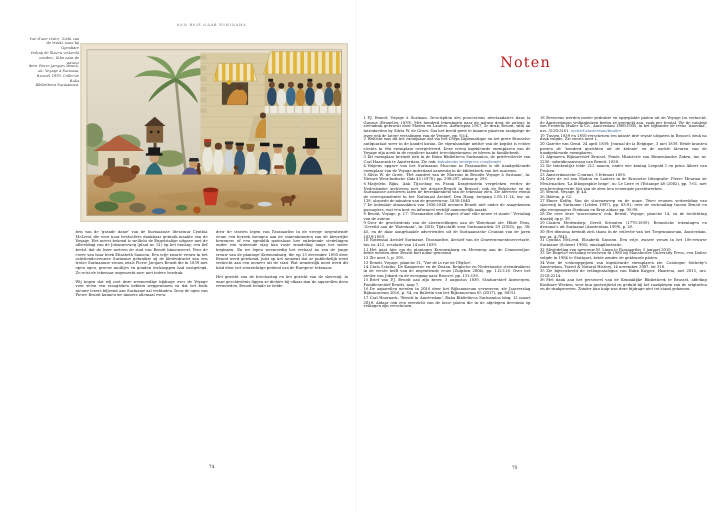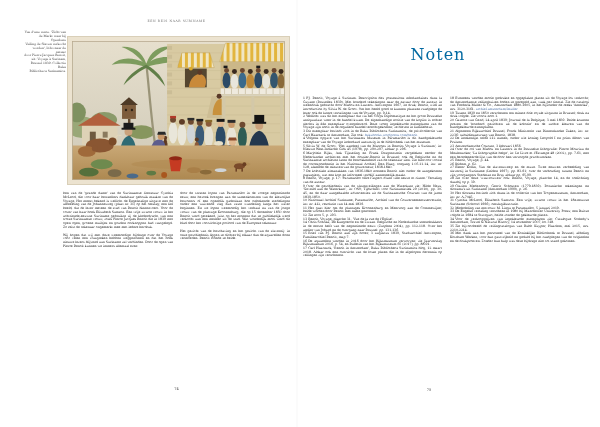--- a/index.html
+++ b/index.html
@@ -15,21 +15,21 @@
   .plate svg{display:block;width:100%;height:100%;}
   .body-cols{position:absolute;left:63px;top:192px;width:227px;display:flex;gap:7px;}
   .body-col{width:110px;font-size:3.1px;line-height:3.78px;text-align:justify;color:#161616;}
   .body-col p{margin:0;}
   .body-col p + p{margin-top:3.8px;}
   .page-num{position:absolute;font-size:3.6px;color:#2e2e2e;text-align:center;}
   .page-num.left{left:63px;top:387px;width:227px;}
   .page-num.right{left:303px;top:388px;width:252px;}
   
   .noten-title{position:absolute;left:303px;top:45px;width:270px;text-align:center;
-    font-size:16px;letter-spacing:1px;color:#0369a1;}
+    font-size:12px;letter-spacing:1px;color:#b91c1c;}
   .notes-cols{position:absolute;left:303px;top:97px;width:286px;display:flex;gap:8px;}
   .notes-col{width:139px;font-size:3.1px;line-height:3.66px;text-align:justify;color:#141414;}
   .note{margin:0;}
   .note-num{padding-right:1.2px;}
   .note-link{color:#4a6fa5;}
   
   .gutter{position:absolute;left:296px;top:0;width:2px;height:427px;
     background:linear-gradient(to right,rgba(0,0,0,0),rgba(0,0,0,0.03),rgba(0,0,0,0));}
 </style>
 </head>

